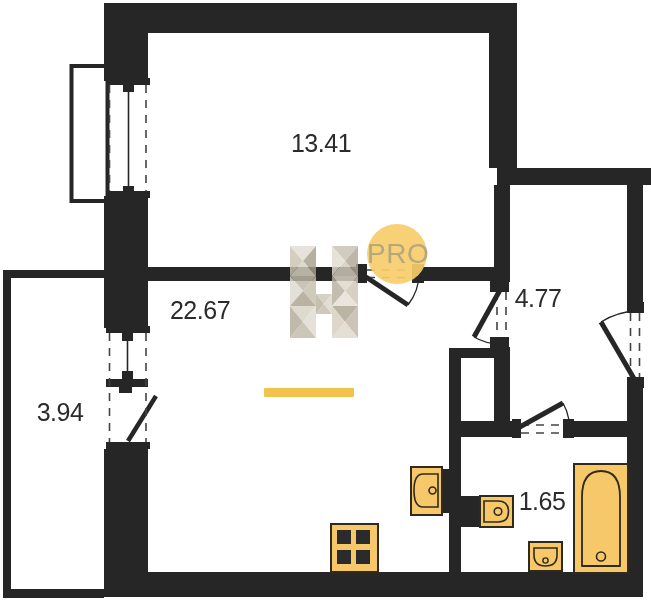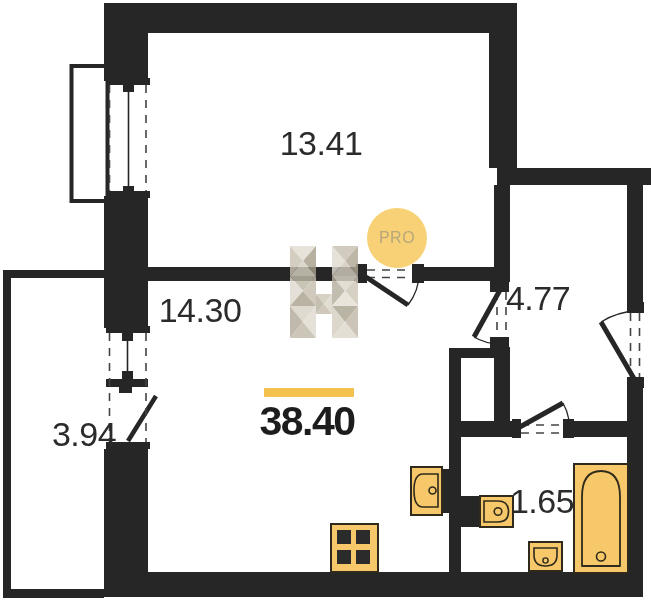--- a/index.html
+++ b/index.html
@@ -3,34 +3,34 @@
 <meta charset="utf-8">
 <style>
   html,body{margin:0;padding:0;background:#ffffff;}
   #stage{
     position:relative;width:651px;height:600px;background:#ffffff;overflow:hidden;
     font-family:"Liberation Sans",sans-serif;
   }
   #plan-svg,#watermark-svg{position:absolute;left:0;top:0;}
   .area-label{
     position:absolute;transform:translate(-50%,-50%);
-    font-size:34px;letter-spacing:-0.5px;color:#2b2b2b;white-space:nowrap;line-height:1;
+    font-size:25px;letter-spacing:-0.5px;color:#2b2b2b;white-space:nowrap;line-height:1;
   }
   .total-label{
     position:absolute;transform:translate(-50%,-50%);
     font-size:41px;font-weight:bold;letter-spacing:-1.5px;color:#1d1d1d;white-space:nowrap;line-height:1;
   }
   .accent-bar{
     position:absolute;left:264px;top:388px;width:90px;height:9px;background:#F2C14E;border-radius:1px;
   }
   .pro-badge{
-    position:absolute;left:367px;top:208px;width:60px;height:60px;border-radius:50%;
+    position:absolute;left:367px;top:224px;width:60px;height:60px;border-radius:50%;
     background:rgba(247,205,106,0.92);
-    display:flex;align-items:center;justify-content:center;
-    font-size:16px;font-weight:500;letter-spacing:0.5px;color:rgba(178,164,124,0.95);
+    display:flex;align-items:center;justify-content:flex-start;
+    font-size:28px;font-weight:500;letter-spacing:0.5px;color:rgba(178,164,124,0.95);
   }
 </style>
 </head>
 <body>
 
 <div id="stage">
 
   <svg id="plan-svg" width="651" height="600" viewBox="0 0 651 600">
 
     <g fill="#262626" shape-rendering="crispEdges">
@@ -188,21 +188,20 @@
       <polygon points="70,60 57,76 70,92" fill="#C0B8A8"></polygon>
       <polygon points="44,92 57,76 70,92" fill="#DED8CD"></polygon>
     </g>
   </svg>
 
   <div class="pro-badge">
     <span>PRO</span>
   </div>
 
   <div class="area-label" style="left:321px;top:143px;">13.41</div>
-  <div class="area-label" style="left:200px;top:310px;">14.30</div>
-  <div class="area-label" style="left:60px;top:434px;margin-left:24px;">3.94</div>
+  <div class="area-label" style="left:200px;top:310px;">22.67</div>
+  <div class="area-label" style="left:60px;top:412px;">3.94</div>
   <div class="area-label" style="left:538px;top:298px;">4.77</div>
   <div class="area-label" style="left:542px;top:501px;">1.65</div>
 
   <div class="accent-bar"></div>
-  <div class="total-label" style="left:307px;top:421px;">38.40</div>
 
 </div>
 
 </body></html>

